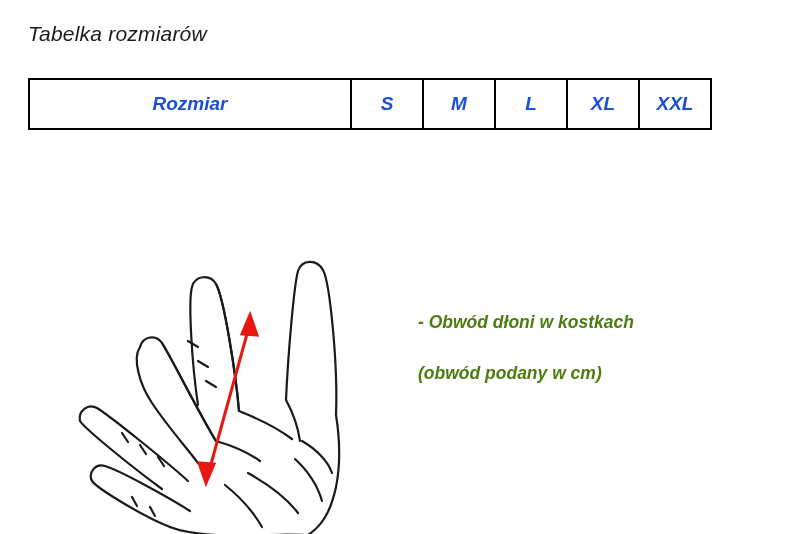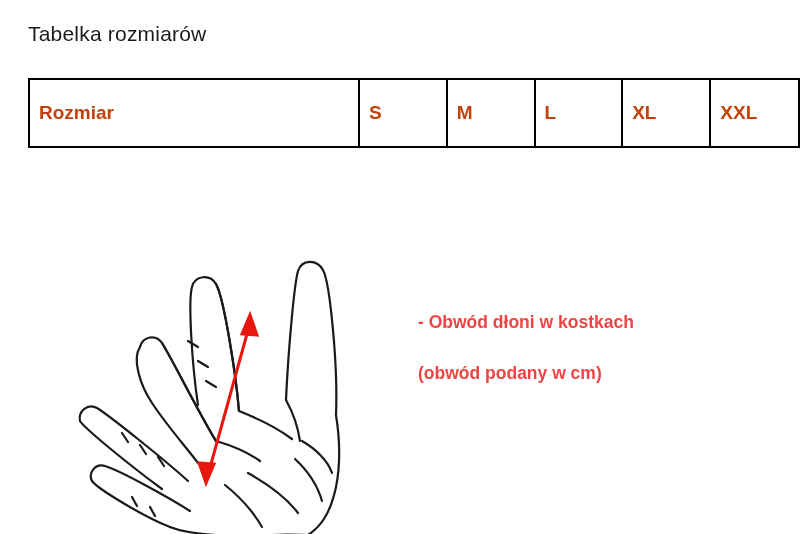--- a/index.html
+++ b/index.html
@@ -13,20 +13,21 @@
     font-family: "Liberation Sans", sans-serif;
     color: #000000;
     overflow: hidden;
     position: relative;
   }
 
   .page {
     position: relative;
     width: 800px;
     height: 534px;
+    font-style: italic;
   }
 
   .page-title {
     position: absolute;
     left: 28px;
     top: 22px;
     font-size: 21px;
     font-weight: normal;
     letter-spacing: 0.2px;
     color: #1b1b1b;
@@ -34,41 +35,42 @@
 
   table.size-table {
     position: absolute;
     left: 28px;
     top: 78px;
     border-collapse: collapse;
     table-layout: fixed;
   }
   table.size-table td {
     border: 2px solid #000000;
+    text-align: center;
     font-size: 19px;
     font-weight: bold;
     height: 48px;
-    padding: 9px;
-    color: #c2410c;
+    padding: 0;
+    color: #1d4ed8;
   }
   table.size-table td.label-cell {
     width: 320px;
   }
   table.size-table td.val-cell {
     width: 70px;
   }
   table.size-table tr.row-values td {
     font-weight: bold;
   }
 
   .note {
     position: absolute;
     left: 418px;
     top: 285px;
-    color: #ef4444;
+    color: #4d7c0f;
     font-size: 17.5px;
     font-weight: bold;
     line-height: 1.45;
     white-space: pre-line;
   }
 
   .hand-wrap {
     position: absolute;
     left: 40px;
     top: 235px;

